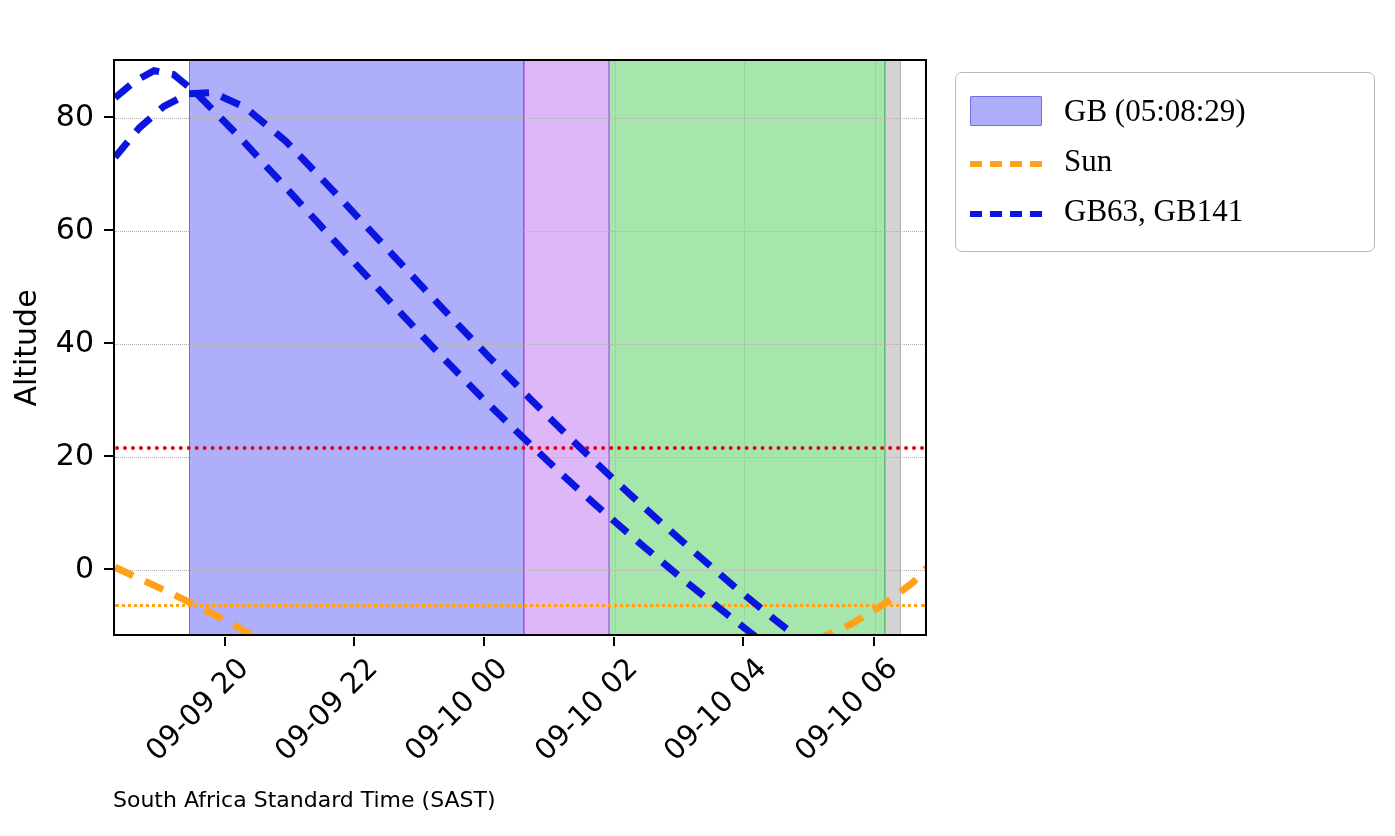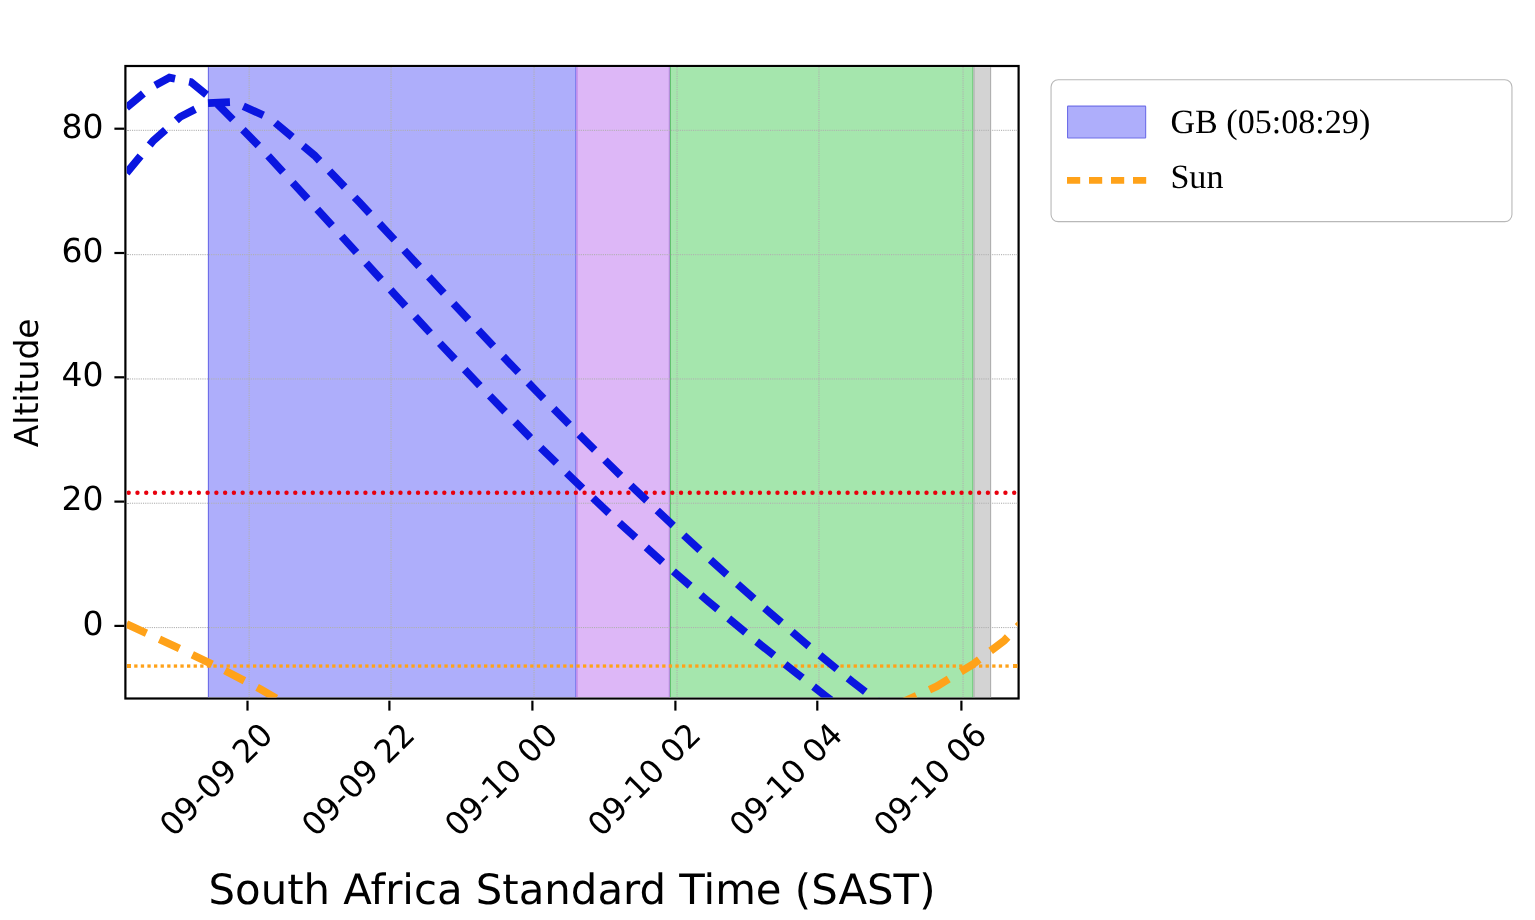--- a/index.html
+++ b/index.html
@@ -114,22 +114,22 @@
     line-height: 30px;
     white-space: nowrap;
     transform-origin: right top;
     transform: rotate(-45deg);
     text-align: right;
   }
   #x-axis-label {
     position: absolute;
     left: 113px; width: 814px;
     top: 787px;
-    text-align: center;
-    font-size: 38px;
+    text-align: left;
+    font-size: 22px;
     white-space: nowrap;
   }
 
   
   #legend {
     position: absolute;
     left: 955px; top: 72px;
     width: 420px;
     border: 1.5px solid #b8b8b8;
     border-radius: 7px;
@@ -244,14 +244,20 @@
       <div class="legend-row">
         <div class="legend-swatch patch" style="background: rgb(174, 174, 251); border-color: rgb(110, 110, 232);"></div>
         <div class="legend-label">GB (05:08:29)</div>
       </div>
       <div class="legend-row">
         <div class="legend-swatch line">
           <i style="border-top-color: rgb(255, 162, 25);"></i>
         </div>
         <div class="legend-label">Sun</div>
       </div>
+      <div class="legend-row">
+        <div class="legend-swatch line">
+          <i style="border-top-color: rgb(10, 22, 224);"></i>
+        </div>
+        <div class="legend-label">GB63, GB141</div>
+      </div>
     </div>
 </div>
 
 </body></html>

